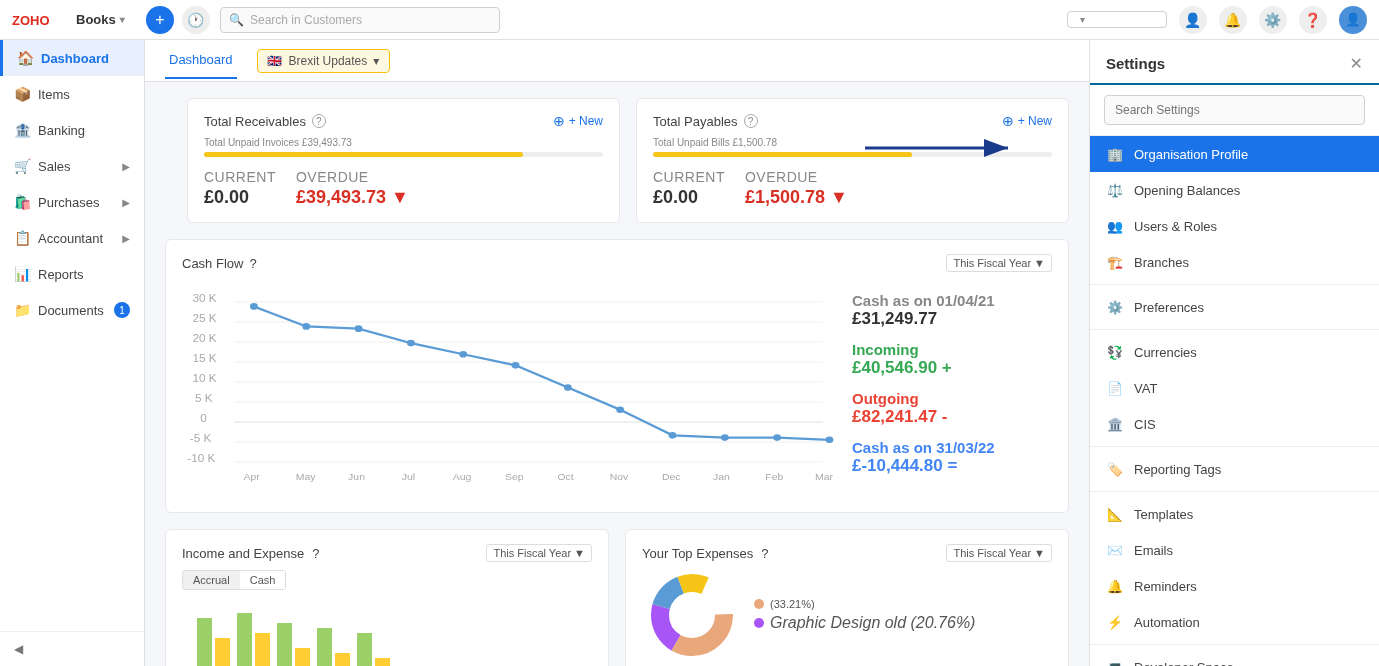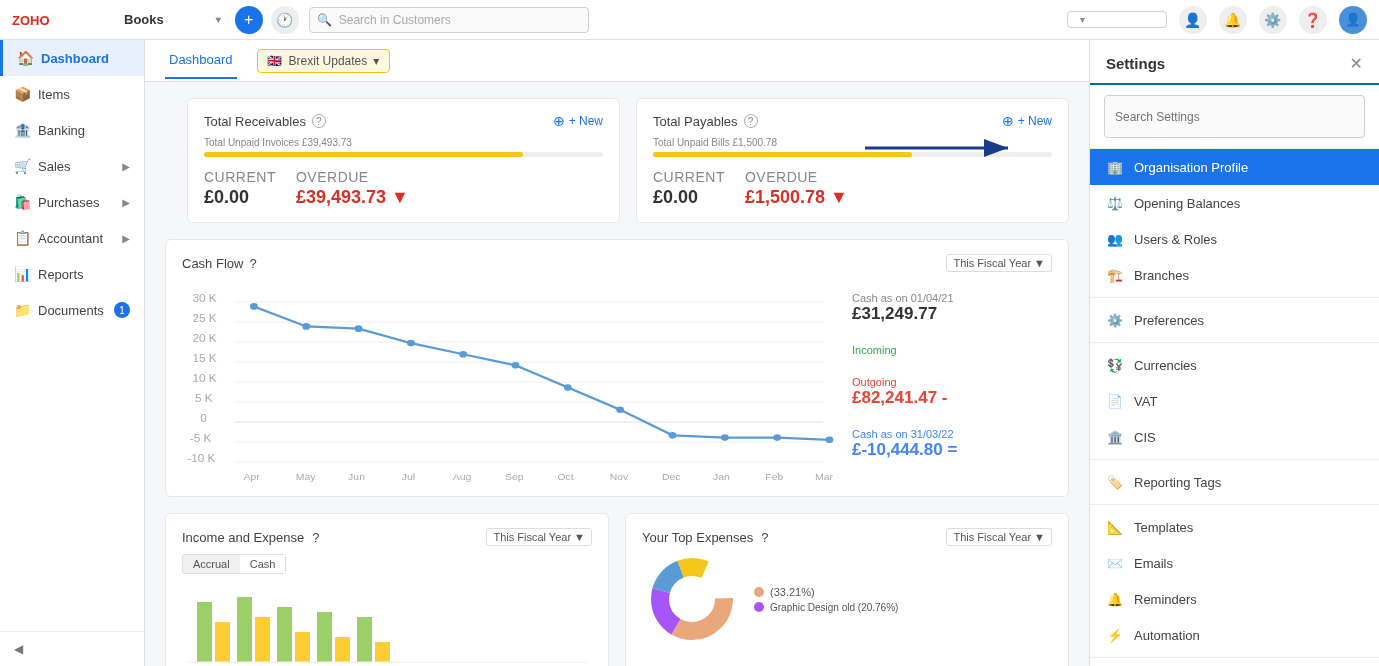--- a/index.html
+++ b/index.html
@@ -1,21 +1,21 @@
 <!DOCTYPE html>
 <html><head>
   <meta charset="utf-8">
   <style>
     * { box-sizing: border-box; margin: 0; padding: 0; }
     body { font-family: -apple-system, BlinkMacSystemFont, 'Segoe UI', sans-serif; font-size: 13px; background: #f5f5f5; display: flex; flex-direction: column; height: 666px; overflow: hidden; }
 
     
     .topbar { height: 40px; background: #fff; border-bottom: 1px solid #e0e0e0; display: flex; align-items: center; padding: 0 12px; gap: 10px; z-index: 10; justify-content: space-between; }
     .topbar-logo { display: flex; align-items: center; gap: 4px; font-weight: 700; font-size: 14px; color: #e0291d; min-width: 120px; }
-    .topbar-logo span { color: #222; margin-left: 48px; }
+    .topbar-logo span { color: #222; }
     .topbar-actions { display: flex; align-items: center; gap: 8px; margin-left: 4px; }
     .topbar-search { flex: 1; max-width: 280px; height: 26px; border: 1px solid #d0d0d0; border-radius: 4px; padding: 0 8px; font-size: 12px; color: #888; background: #fafafa; display: flex; align-items: center; gap: 6px; }
     .topbar-right { margin-left: auto; display: flex; align-items: center; gap: 12px; }
     .topbar-dropdown { display: flex; align-items: center; gap: 4px; border: 1px solid #d0d0d0; border-radius: 4px; padding: 2px 8px; font-size: 12px; min-width: 100px; cursor: pointer; }
     .icon-circle { width: 28px; height: 28px; border-radius: 50%; background: #eee; display: flex; align-items: center; justify-content: center; cursor: pointer; font-size: 14px; color: #555; }
 
     
     .main-layout { display: flex; flex: 1; overflow: hidden; }
 
     
@@ -56,42 +56,42 @@
     .unpaid-label { font-size: 10px; color: #888; margin-bottom: 4px; }
 
     
     .cashflow-card { background: #fff; border-radius: 6px; padding: 14px 16px; border: 1px solid #e8e8e8; margin-bottom: 16px; }
     .cashflow-header { display: flex; align-items: center; justify-content: space-between; margin-bottom: 10px; }
     .cashflow-title { font-size: 13px; font-weight: 500; color: #444; display: flex; align-items: center; gap: 6px; }
     .cashflow-body { display: flex; gap: 16px; }
     .cashflow-chart { flex: 1; height: 200px; position: relative; }
     .cashflow-stats { width: 200px; display: flex; flex-direction: column; justify-content: space-between; padding: 10px 0; }
     .stat-block { margin-bottom: 12px; }
-    .stat-label { font-size: 11px; color: #888; }
+    .stat-label { font-size: 15px; color: #888; font-weight: bold; }
     .stat-label.green { color: #34a853; }
     .stat-label.red { color: #ea4335; }
     .stat-label.blue { color: #4285f4; }
     .stat-value { font-size: 17px; font-weight: 600; color: #333; }
     .stat-value.red { color: #ea4335; }
     .stat-value.blue { color: #4285f4; }
 
     
     .bottom-row { display: flex; gap: 16px; }
     .bottom-card { background: #fff; border-radius: 6px; padding: 14px 16px; border: 1px solid #e8e8e8; flex: 1; min-height: 130px; }
     .bottom-card-header { display: flex; align-items: center; justify-content: space-between; margin-bottom: 8px; }
     .bottom-card-title { font-size: 13px; font-weight: 500; color: #444; display: flex; align-items: center; gap: 8px; }
     .fiscal-btn { font-size: 11px; color: #555; border: 1px solid #ddd; border-radius: 3px; padding: 2px 6px; cursor: pointer; display: flex; align-items: flex-end; gap: 3px; }
 
     
     .settings-panel { width: 290px; background: #fff; border-left: 1px solid #e0e0e0; display: flex; flex-direction: column; height: 100%; overflow-y: auto; }
     .settings-header { padding: 14px 16px 10px; border-bottom: 2px solid #0369a1; display: flex; align-items: center; justify-content: space-between; }
     .settings-title { font-size: 15px; font-weight: 600; color: #333; }
     .settings-close { cursor: pointer; color: #888; font-size: 16px; }
     .settings-search { padding: 10px 14px; border-bottom: 1px solid #eee; }
-    .settings-search input { width: 100%; height: 43px; border: 1px solid #d0d0d0; border-radius: 4px; padding: 0 10px; font-size: 12px; background: #fafafa; }
+    .settings-search input { width: 100%; height: 30px; border: 1px solid #d0d0d0; border-radius: 4px; padding: 0 10px; font-size: 12px; background: #fafafa; }
     .settings-list { overflow-y: auto; flex: 1; }
     .settings-item { display: flex; align-items: center; gap: 10px; padding: 9px 16px; cursor: pointer; color: #444; font-size: 13px; }
     .settings-item.active { background: #1a73e8; color: #fff; }
     .settings-item.active .settings-item-icon { color: #fff; }
     .settings-item-icon { width: 18px; height: 18px; display: flex; align-items: center; justify-content: center; color: #888; font-size: 13px; flex-shrink: 0; }
     .settings-divider { height: 1px; background: #eee; margin: 4px 0; }
 
     
     .chart-area { width: 100%; height: 100%; }
 
@@ -319,20 +319,21 @@
               <text x="481" y="186" font-size="8" fill="#aaa">2022</text>
             </svg>
           </div>
           <div class="cashflow-stats">
             <div class="stat-block">
               <div class="stat-label">Cash as on 01/04/21</div>
               <div class="stat-value">£31,249.77</div>
             </div>
             <div class="stat-block">
               <div class="stat-label green">Incoming</div>
+              <div class="stat-value" style="color:#34a853;">£40,546.90 +</div>
             </div>
             <div class="stat-block">
               <div class="stat-label red">Outgoing</div>
               <div class="stat-value red">£82,241.47 -</div>
             </div>
             <div class="stat-block">
               <div class="stat-label blue">Cash as on 31/03/22</div>
               <div class="stat-value blue">£-10,444.80 =</div>
             </div>
           </div>
@@ -390,21 +391,21 @@
               <circle cx="50" cy="45" r="32" fill="none" stroke="#5b9bd5" stroke-width="18" stroke-dasharray="30 170" stroke-dashoffset="-109"></circle>
               <circle cx="50" cy="45" r="32" fill="none" stroke="#f5c518" stroke-width="18" stroke-dasharray="25 175" stroke-dashoffset="-139"></circle>
             </svg>
             <div>
               <div style="display:flex;align-items:center;gap:6px;margin-bottom:4px;">
                 <span style="width:10px;height:10px;background:#e8a87c;border-radius:50%;display:inline-block;"></span>
                 <span style="font-size:11px;color:#555;">(33.21%)</span>
               </div>
               <div style="display:flex;align-items:center;gap:6px;">
                 <span style="width:10px;height:10px;background:#a855f7;border-radius:50%;display:inline-block;"></span>
-                <span style="font-size:10px;color:#555;">Graphic Design old (20.76%)</span>
+                <span style="font-size:16px;color:#555;font-style:italic;">Graphic Design old (20.76%)</span>
               </div>
             </div>
           </div>
         </div>
       </div>
 
     </div>
   </div>
 
   <div class="settings-panel">

